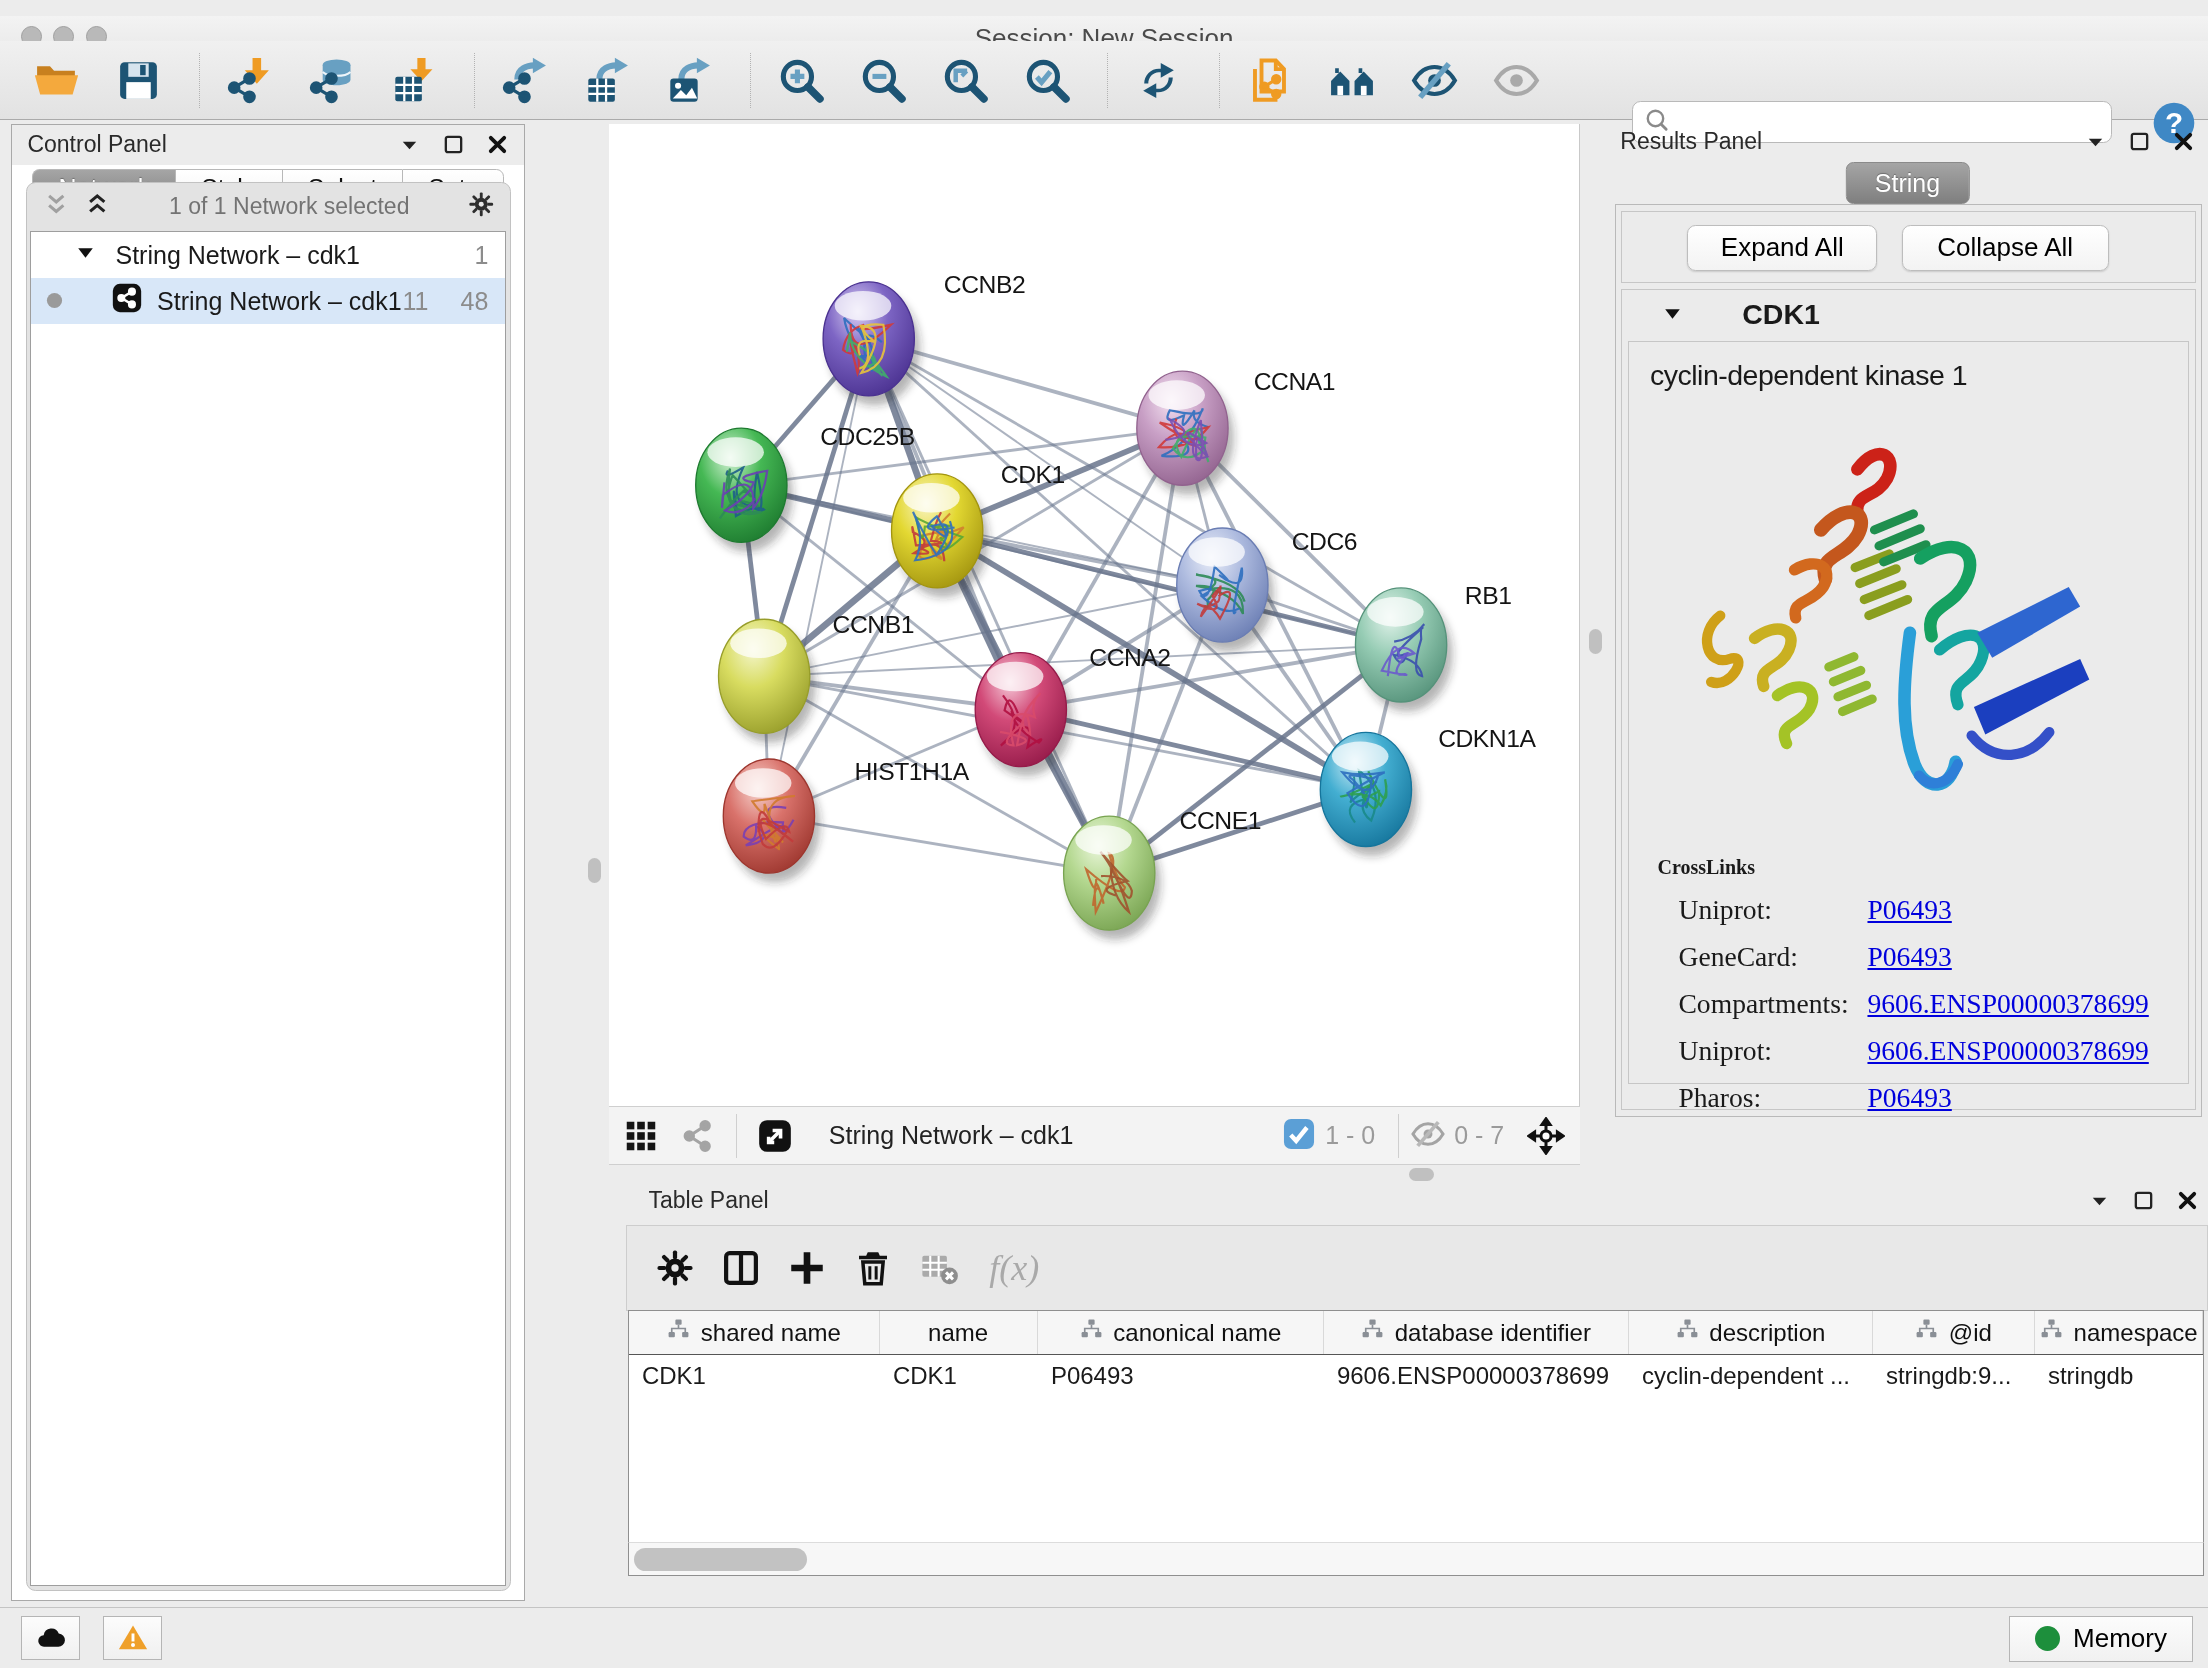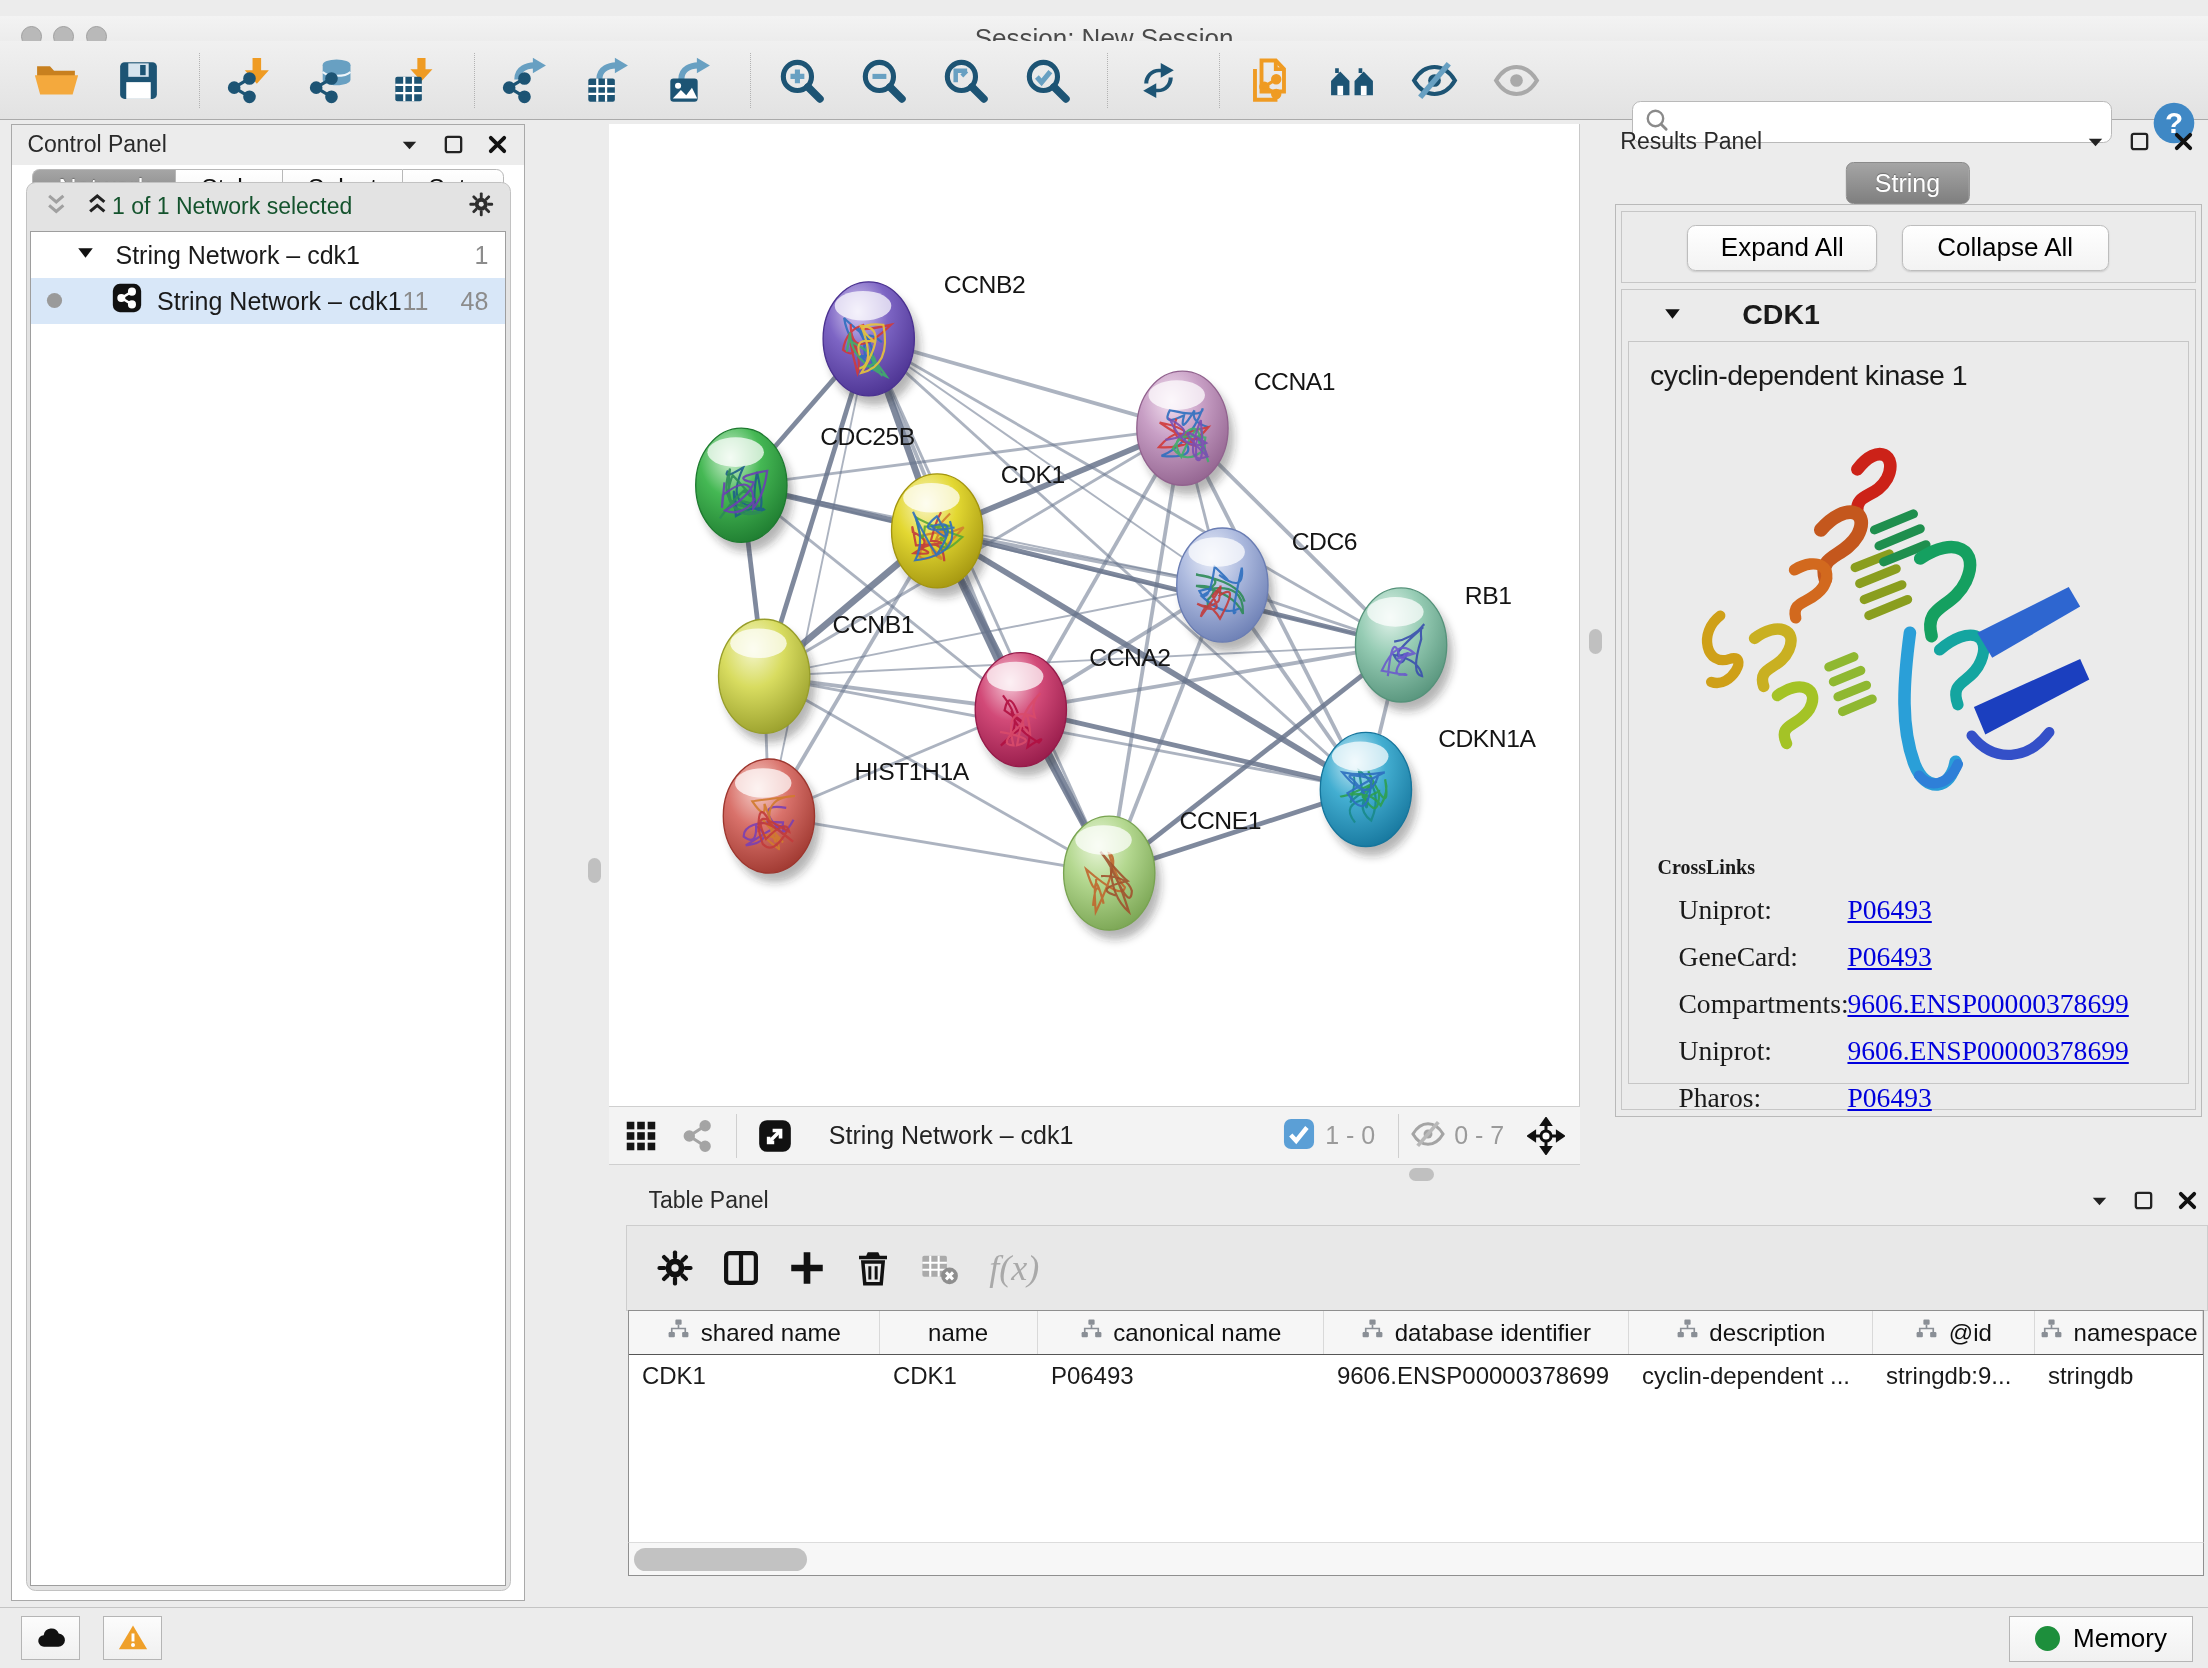--- a/index.html
+++ b/index.html
@@ -41,21 +41,21 @@
   .seg-tabs { display:flex; justify-content:center; margin-top:3.8px; }
   .seg-tab { height:40px; padding:0 25px; font-size:25px; background:linear-gradient(#ffffff,#f2f2f2);
     border:1px solid #b8b8b8; border-right:none; display:flex; align-items:center; color:#111; }
   .seg-tab:first-child { border-radius:7.6px 0 0 7.6px; }
   .seg-tab:last-child { border-right:1px solid #b8b8b8; border-radius:0 7.6px 7.6px 0; }
   .seg-tab.active { background:linear-gradient(#a5a5a5,#7f7f7f); color:#fff; text-shadow:0 -1px 1px rgba(0,0,0,.3); }
   .cp-body { position:absolute; left:13.3px; top:57px; right:13.3px; bottom:9.5px;
     background:#e3e3e3; border:1px solid #c2c2c2; border-radius:9.5px; }
   .cp-selector { height:46px; display:flex; align-items:center; padding:0 15px; }
   .cp-selector svg { width:28.5px; height:28.5px; }
-  .cp-selector .sel-label { flex:1; font-size:23px; color:#14532d; }
+  .cp-selector .sel-label { flex:1; text-align:center; font-size:23px; color:#737373; }
   .cp-list { position:absolute; left:3.8px; right:3.8px; top:48px; bottom:3.8px; background:#fff;
     border:1px solid #9e9e9e; }
   .tree-row { height:46px; display:flex; align-items:center; font-size:25px; }
   .tree-row .count { color:#8c8c8c; }
   .tree-row.selected { background:#d8e7f8; }
   .tree-row svg { flex:none; }
 
   
   .network-view { position:absolute; left:609px; top:124px; width:971px; height:982px;
     background:#fff; border-right:1px solid #c9c9c9; }
@@ -83,21 +83,21 @@
     background:linear-gradient(#ffffff,#f3f3f3); font-size:26px; padding:0 25px; box-shadow:0 1px 1.9px rgba(0,0,0,.15); }
   .rp-section { position:absolute; left:5.7px; right:5.7px; top:84px; bottom:5.7px; border:1px solid #c6c6c6; }
   .rp-gene-head { height:49px; display:flex; align-items:center; }
   .rp-gene-head svg { width:25px; height:25px; margin-left:38px; }
   .rp-gene-name { font-size:28.5px; font-weight:bold; margin-left:57px; }
   .rp-gene-body { position:absolute; left:5.7px; right:5.7px; top:51px; bottom:25px; border:1px solid #c6c6c6; }
   .rp-desc { font-size:28.5px; margin:17px 0 0 21px; letter-spacing:-0.5px; }
   .protein-img { position:absolute; left:57px; top:76px; width:457px; height:418px; }
   .crosslinks { position:absolute; left:28.5px; top:514px; right:19px; font-family:"Liberation Serif","DejaVu Serif",serif; }
   .cl-title { font-size:20px; font-weight:bold; }
-  .cl-row { display:flex; margin-top:15px; font-size:27.6px; }
+  .cl-row { display:flex; margin-top:15px; font-size:27.6px;gap:20px; }
   .cl-label { width:190px; padding-left:21px; }
   .cl-link { color:#0000dd; text-decoration:underline; }
 
   
   .table-panel { position:absolute; left:620px; top:1179px; width:1588px; height:438px; }
   .tp-toolbar { position:absolute; left:5.7px; top:46px; right:0; height:86px; background:#e8e8e8;
     border:1px solid #cdcdcd; display:flex; align-items:center; padding-left:23px; }
   .tp-toolbar .tb-btn { width:51px; height:51px; margin-right:15px; }
   .tp-toolbar .tb-btn svg { width:42px; height:42px; }
   .fx { font-family:"Liberation Serif","DejaVu Serif",serif; font-style:italic; font-size:36px; color:#a9a9a9; }

